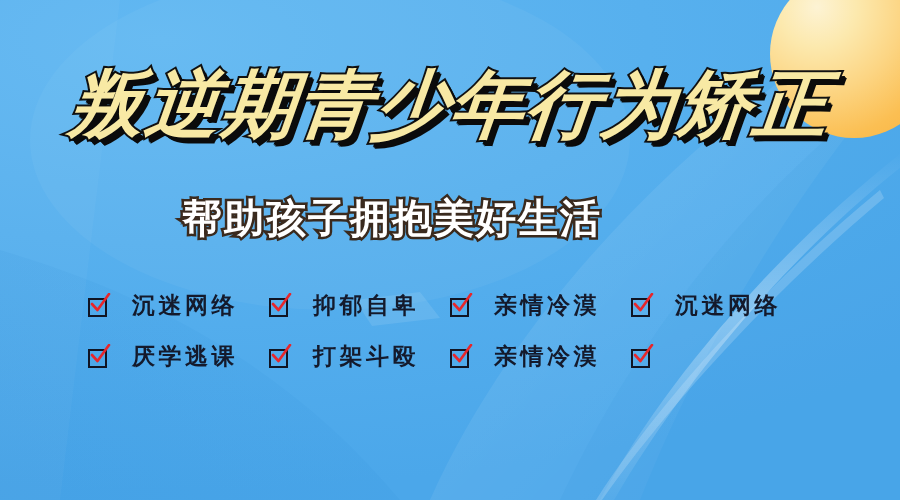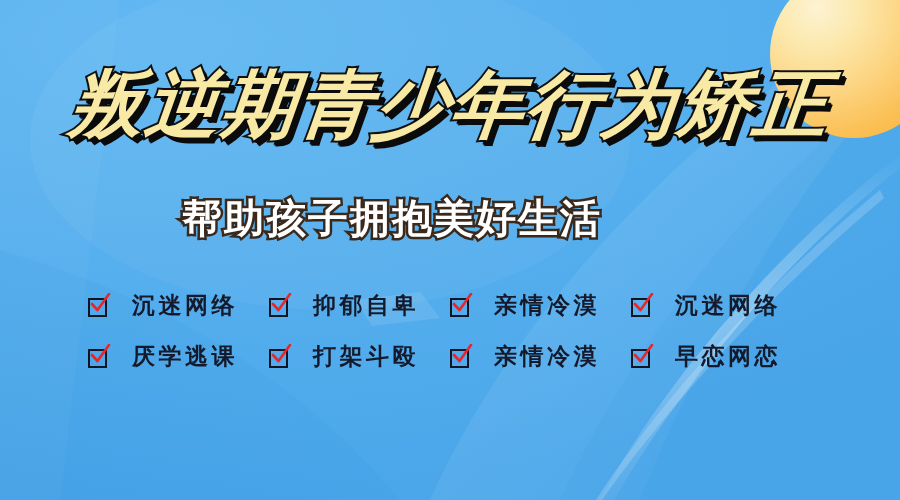--- a/index.html
+++ b/index.html
@@ -258,17 +258,16 @@
       <span class="check-label">亲情冷漠</span>
     </div>
 
     <div class="check-item">
       <span class="check-box">
         <span class="box"></span>
         <svg class="tick" viewBox="0 0 22 22">
             <path d="M3 11 L8.5 17 L20 1" fill="none" stroke="#e8262a" stroke-width="2.6" stroke-linecap="round" stroke-linejoin="round"></path>
           </svg>
       </span>
-      <span class="check-label">早恋网恋</span>
     </div>
 
   </div>
 </div>
 
 </body></html>

